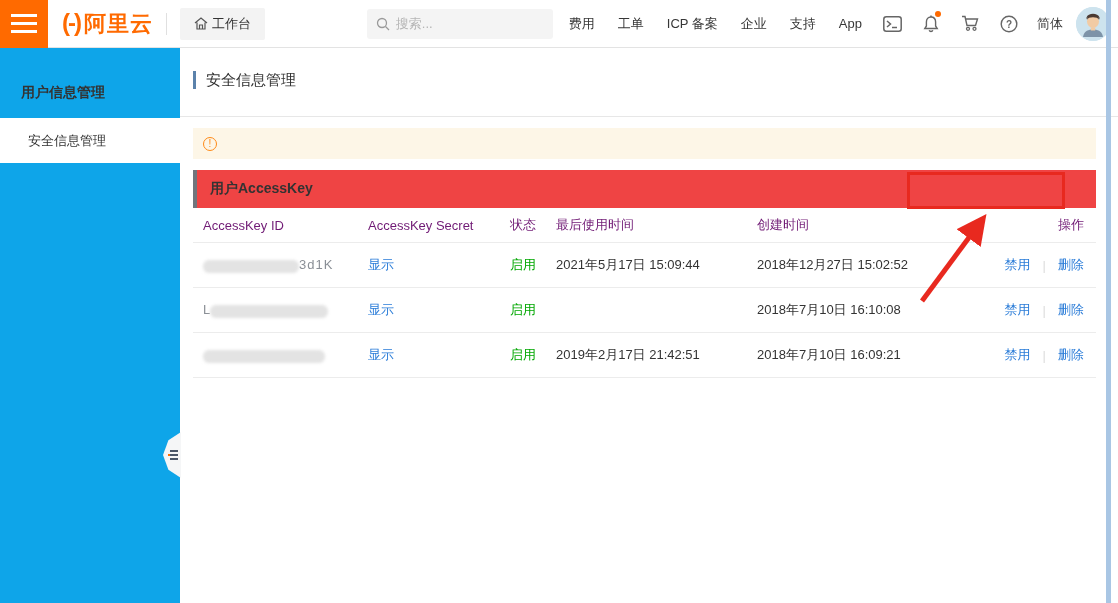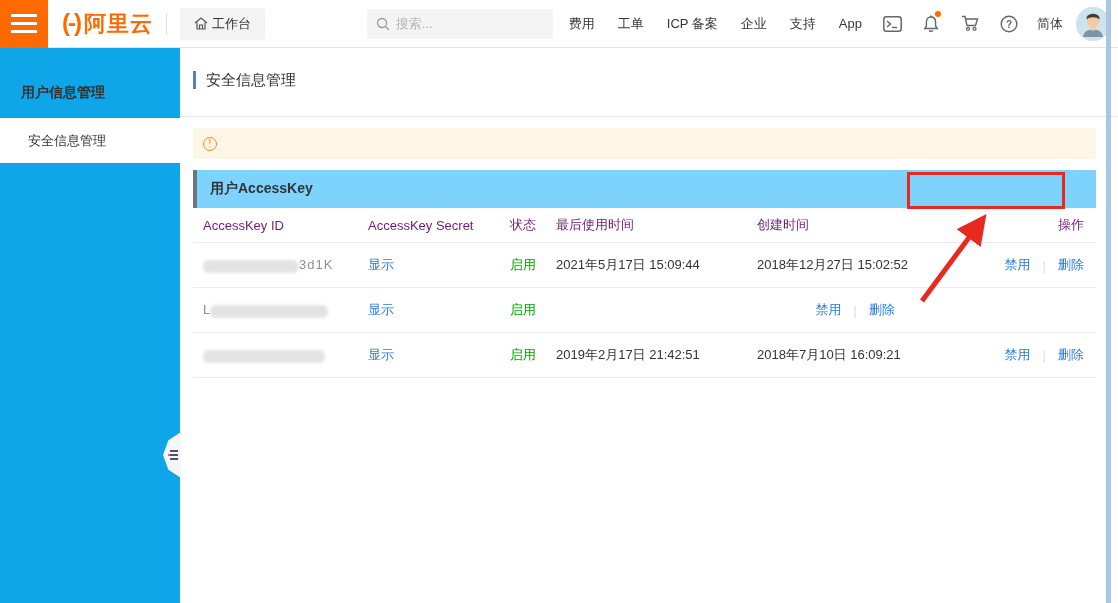--- a/index.html
+++ b/index.html
@@ -40,21 +40,21 @@
 
   
   .main { position:absolute; left:180px; top:48px; width:938px; height:555px; background:#fff; }
   .page-title { position:absolute; left:13px; top:23px; border-left:3px solid #5b82ab; padding-left:10px; font-size:15px; color:#333; line-height:18px; }
   .title-divider { position:absolute; left:0; top:68px; width:938px; height:1px; background:#e7e7e7; }
   .notice { position:absolute; left:13px; top:80px; width:903px; height:31px; background:#fdf6e7; color:#ff8a17; font-size:13px; display:flex; align-items:center; padding-left:10px; gap:6px; }
   .notice-ic { width:14px; height:14px; border:1px solid #ff8a17; border-radius:50%; font-size:10px; line-height:12px; text-align:center; flex:0 0 auto; }
 
   
   .card { position:absolute; left:13px; top:122px; width:903px; border-bottom:1px solid #ececec; }
-  .card-head { position:relative; height:38px; background:#7dd3fc; display:flex; align-items:center; }
+  .card-head { position:relative; height:38px; background:#ef4444; display:flex; align-items:center; }
   .card-head::before { content:""; position:absolute; left:0; top:0; width:4px; height:38px; background:#70757c; }
   .card-title { margin-left:17px; font-size:14px; font-weight:700; color:#333; }
   .create-btn { position:absolute; right:40px; top:6px; height:26px; padding:0 14px; background:#fff; border:1px solid #d9d9d9; border-radius:2px; font-size:13px; color:#555; cursor:pointer; font-family:inherit; }
   .cols, .trow { display:flex; align-items:center; padding:0 12px 0 10px; }
   .cols { height:34px; color:#701a75; font-size:13px; }
   .trow { height:45px; border-top:1px solid #ececec; font-size:13px; color:#333; }
   .c1{width:165px;} .c2{width:142px;} .c3{width:46px;} .c4{width:201px;} .c5{flex:1;} .c6{width:138px; display:flex; justify-content:flex-end; align-items:center; gap:0; text-align:right;}
   .cols .c6 { display:block; }
   .link { color:#2a7cd8; cursor:pointer; text-decoration:none; }
   .status-on { color:#00a700; }
@@ -200,20 +200,21 @@
           <span class="op-sep">|</span>
           <a class="link">删除</a>
       </span>
     </div>
 
     <div class="trow">
       <span class="c1"><span class="id-head">L</span><span class="smudge" style="width:118px;"></span></span>
       <span class="c2"><a class="link">显示</a></span>
       <span class="c3 status-on">启用</span>
       <span class="c4"></span>
+      <span class="c5">2018年7月10日 16:10:08</span>
       <span class="c6">
         <a class="link">禁用</a>
           <span class="op-sep">|</span>
           <a class="link">删除</a>
       </span>
     </div>
 
     <div class="trow">
       <span class="c1"><span class="smudge" style="width:122px;"></span></span>
       <span class="c2"><a class="link">显示</a></span>

